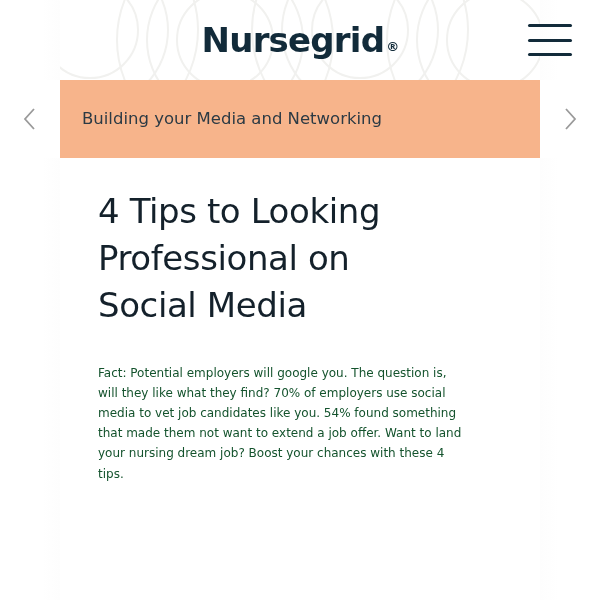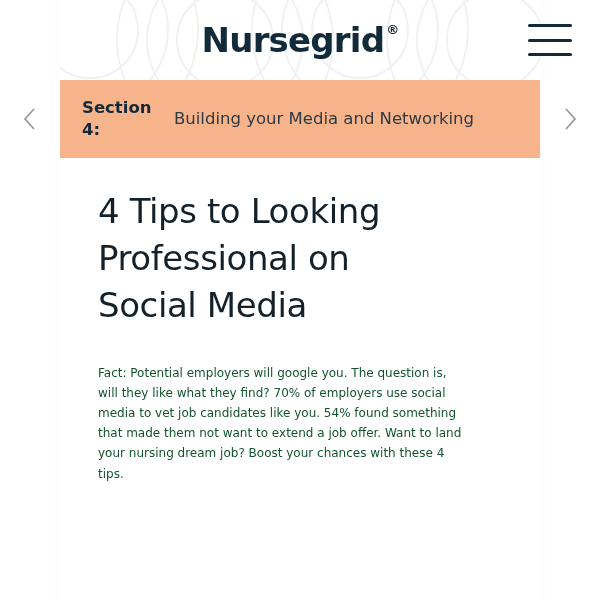--- a/index.html
+++ b/index.html
@@ -42,21 +42,21 @@
     z-index: 3;
   }
   .brand {
     font-family: "DejaVu Sans", sans-serif;
     font-size: 34px;
     font-weight: bold;
     letter-spacing: -0.8px;
     color: #122b3a;
     line-height: 1;
     display: flex;
-    align-items: flex-start;
+    align-items: flex-end;
   }
   .brand .reg {
     font-size: 13px;
     font-weight: bold;
     margin-left: 2px;
     margin-bottom: 4px;
     color: #122b3a;
   }
 
   .menu-button {
@@ -205,21 +205,20 @@
   <div class="section-strip">
     <div class="arrow">
       <span>
         <svg width="16" height="28" viewBox="0 0 16 28" xmlns="http://www.w3.org/2000/svg" aria-hidden="true">
           <polyline points="12,4 3,14 12,24" fill="none" stroke="#9a9a9a" stroke-width="1.8"></polyline>
         </svg>
       </span>
     </div>
 
     <div class="section-banner">
-      <div class="section-label">Section 4:</div>
       <div class="section-title">Building your Media and Networking</div>
     </div>
 
     <div class="arrow">
       <span>
         <svg width="16" height="28" viewBox="0 0 16 28" xmlns="http://www.w3.org/2000/svg" aria-hidden="true">
           <polyline points="4,4 13,14 4,24" fill="none" stroke="#9a9a9a" stroke-width="1.8"></polyline>
         </svg>
       </span>
     </div>

